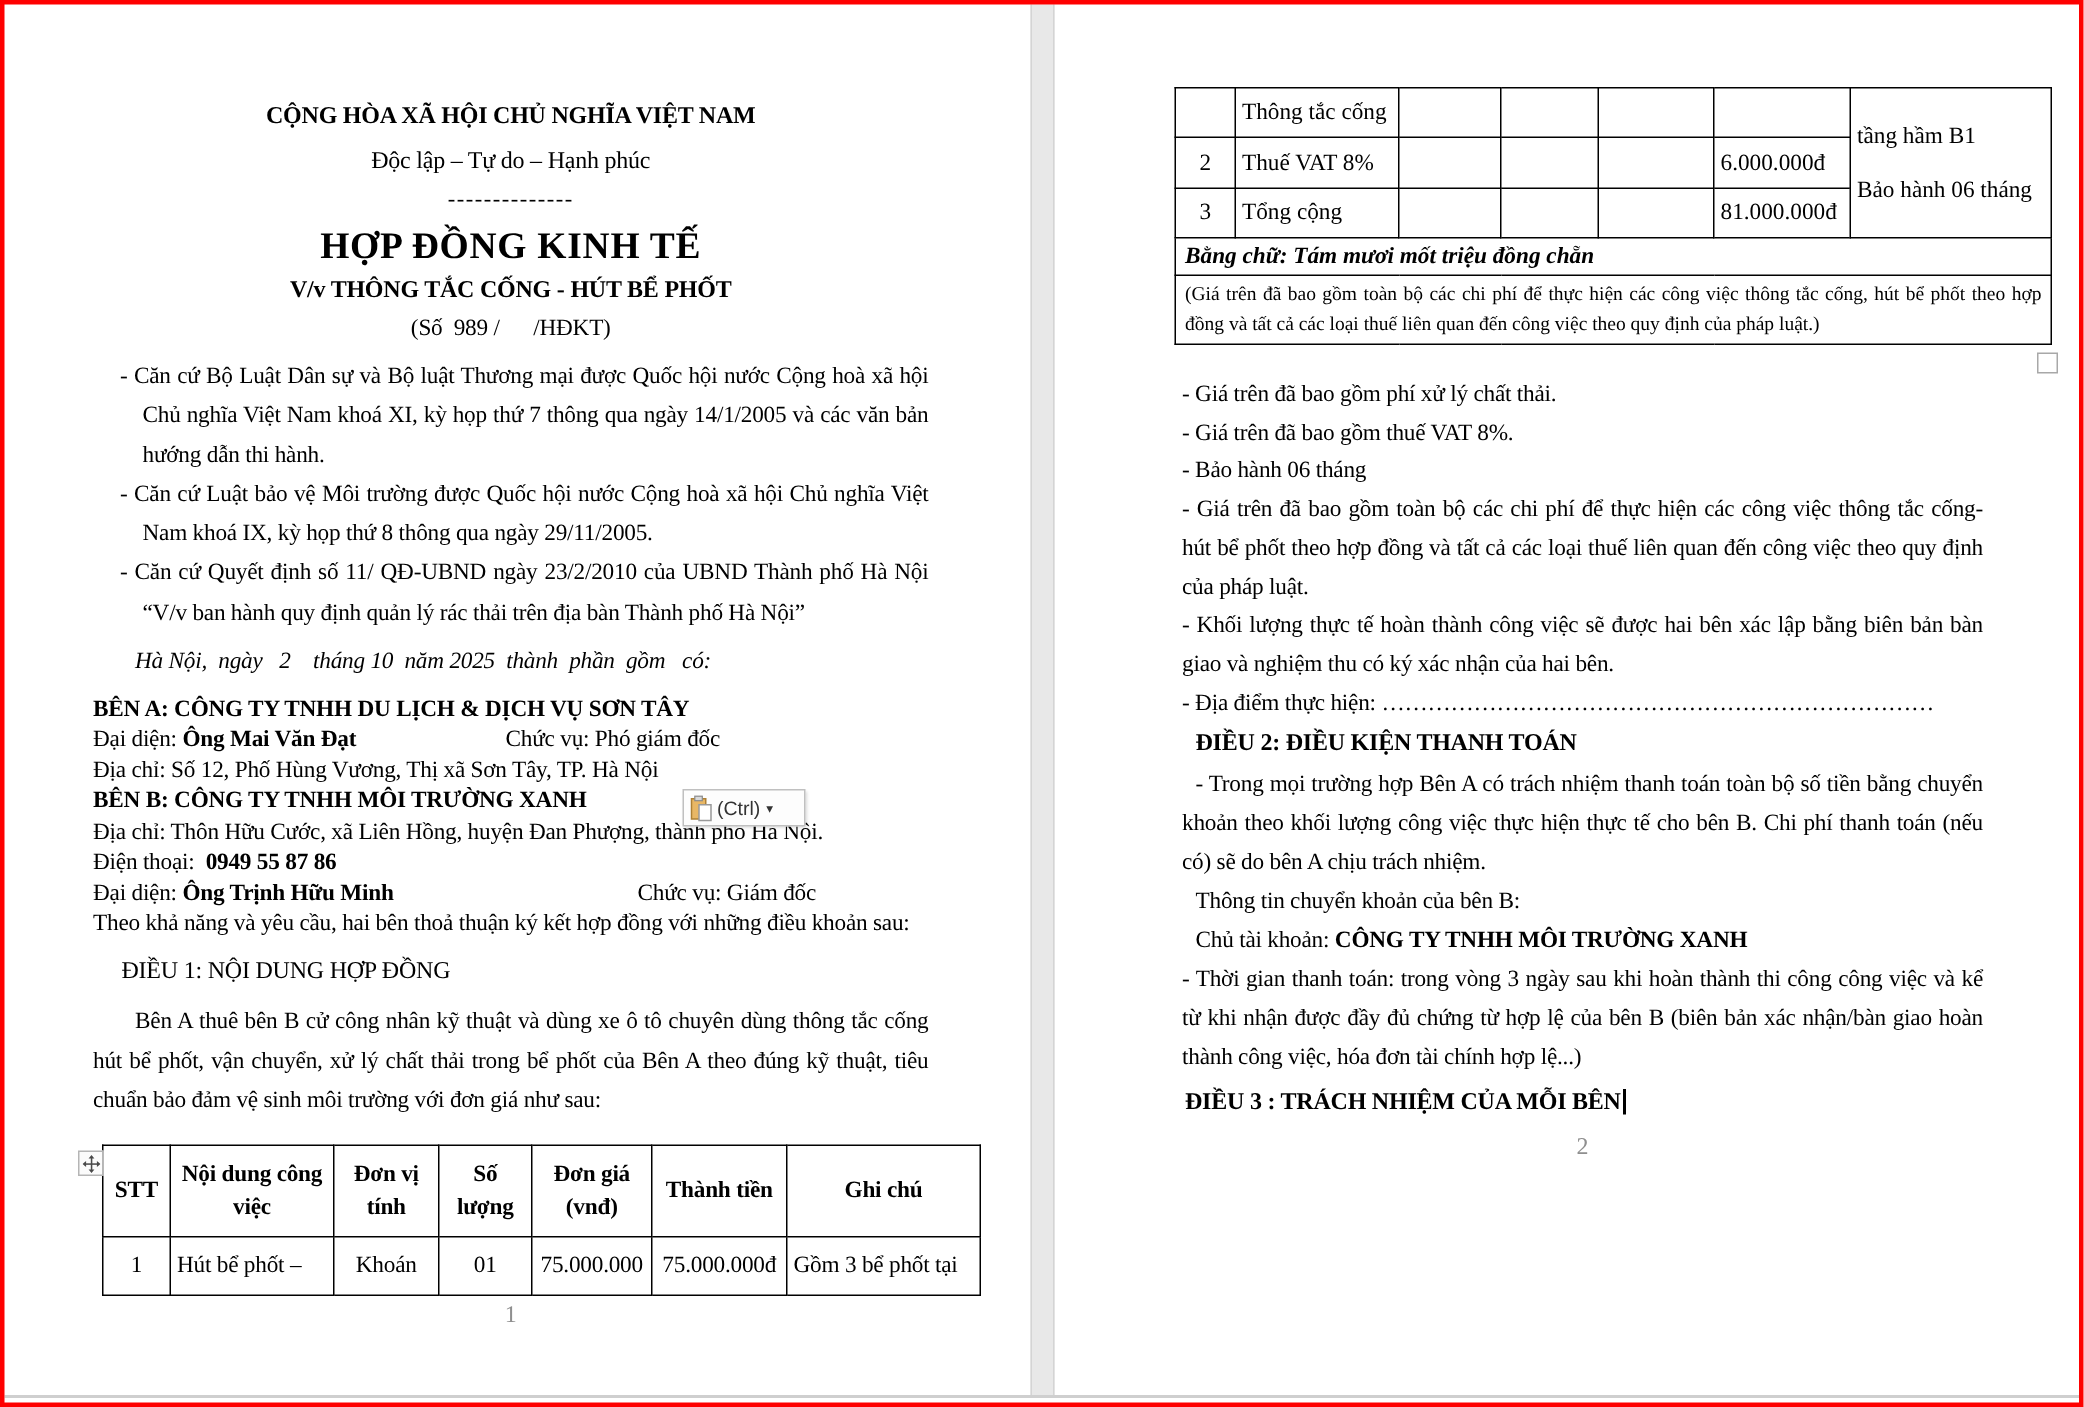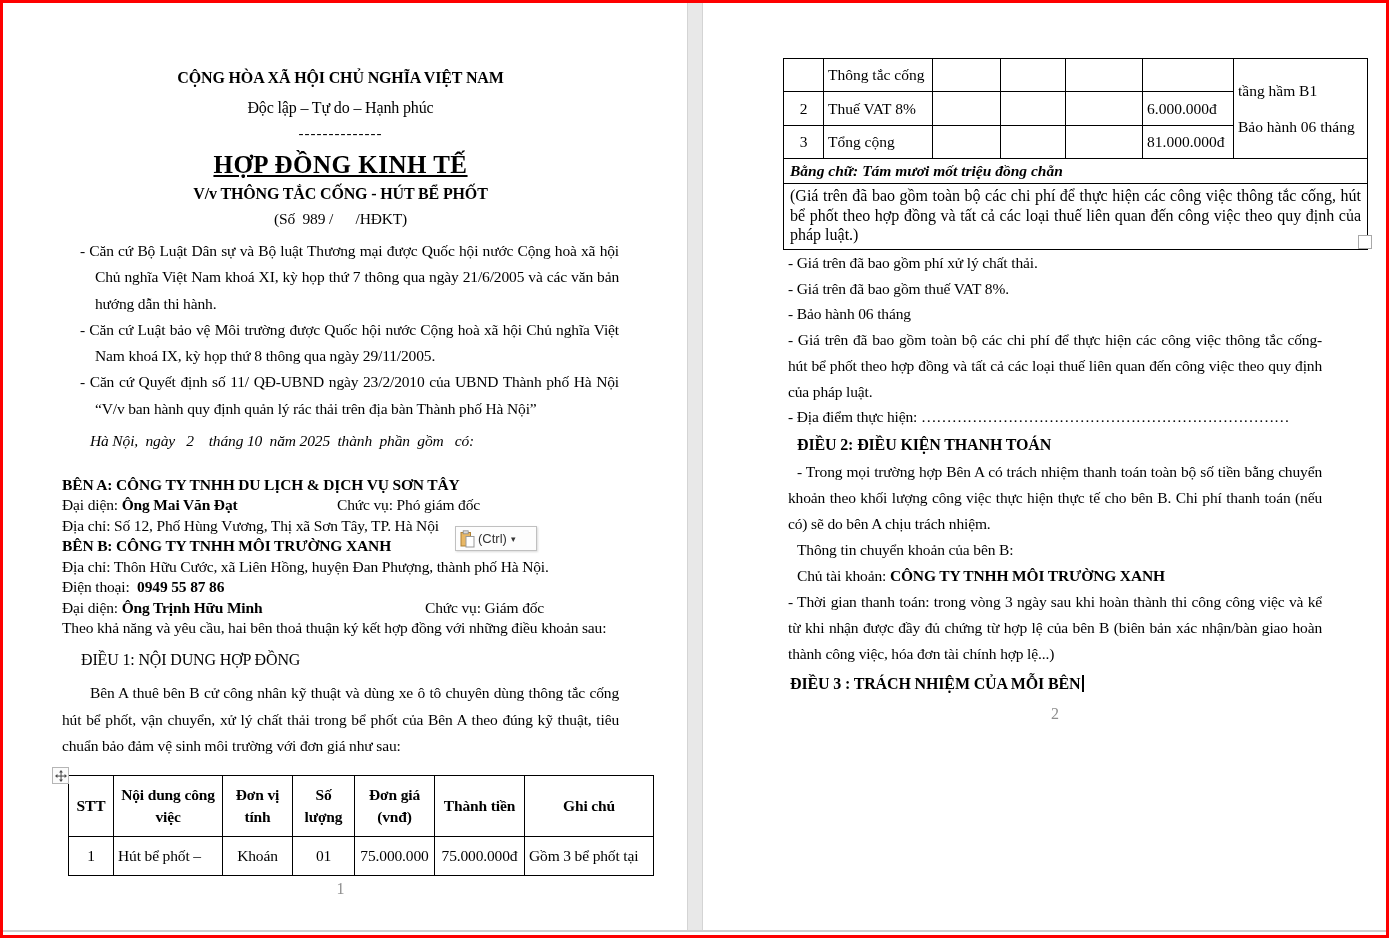--- a/index.html
+++ b/index.html
@@ -39,34 +39,34 @@
 
   
   .p1-content {
     position: absolute; left: 59px; top: 52px; width: 557px;
     font-size: 15.5px; letter-spacing: -0.15px;
   }
   .center { text-align: center; }
   .hdr-national { font-weight: bold; font-size: 16px; line-height: 20px; margin: 0; }
   .hdr-motto    { font-size: 16px; line-height: 20px; margin: 10px 0 0 0; }
   .hdr-dashes   { font-size: 15px; line-height: 18px; margin: 6px 0 0 0; letter-spacing: 1px; }
-  .hdr-title    { font-weight: bold; font-size: 25px; line-height: 28px; margin: 9px 0 0 0; letter-spacing: 0.5px; text-decoration: underline; }
+  .hdr-title    { font-weight: bold; font-size: 25px; line-height: 28px; margin: 9px 0 0 0; letter-spacing: 0.5px; }
   .hdr-subtitle { font-weight: bold; font-size: 16px; line-height: 22px; margin: 4px 0 0 0; }
   .hdr-number   { font-size: 15.5px; line-height: 22px; margin: 3px 0 0 0; }
   .preserve { white-space: pre-wrap; }
 
   .preamble { margin-top: 8px; }
   .preamble p {
     margin: 0; padding-left: 33px; text-indent: -15px;
     text-align: justify; line-height: 26.3px;
   }
   .date-line {
     margin: 6px 0 0 28px; font-style: italic; line-height: 26px;
   }
-  .party { margin-top: 21px; }
+  .party { margin-top: 9px; }
   .party-line { position: relative; margin: 0; line-height: 20.4px; }
   .b { font-weight: bold; }
   .pos-a { position: absolute; left: 275px; top: 0; }
   .pos-b { position: absolute; left: 363px; top: 0; }
 
   .art1-heading { font-weight: normal; font-size: 16px; margin: 11px 0 0 19px; line-height: 22px; }
   .art1-body {
     margin: 9px 0 0 0; text-indent: 28px; text-align: justify; line-height: 26.3px;
   }
 
@@ -115,21 +115,21 @@
     font-size: 15.5px;
   }
   .t2 .r1 { height: 33px; } .t2 .r2 { height: 34px; } .t2 .r3 { height: 33px; }
   .t2 td { vertical-align: middle; }
   .amt { text-align: left; padding-right: 6px; }
   .note-cell { vertical-align: top; padding: 4px 2px 2px 8px; line-height: 20px; }
   .note-cell .nl2 { margin-top: 16px; }
   .words-row td { font-weight: bold; font-style: italic; padding: 2px 6px; height: 20px; }
   .pricenote-row td {
     padding: 2px 6px 4px 6px; text-align: justify;
-    font-size: 16px; line-height: 19.5px; font-weight: normal;
+    font-size: 13px; line-height: 19.5px; font-weight: normal;
   }
   .resize-handle {
     position: absolute; left: 655px; top: 219px;
     width: 14px; height: 14px;
     border: 1px solid #a8a8a8; background: #fff;
     box-sizing: border-box; cursor: nwse-resize;
   }
   .p2-content {
     position: absolute; left: 85px; top: 234px; width: 534px;
     font-size: 15.5px; letter-spacing: -0.15px;
@@ -153,21 +153,21 @@
 <div class="page page-1">
   <div class="p1-content">
     <p class="center hdr-national">CỘNG HÒA XÃ HỘI CHỦ NGHĨA VIỆT NAM</p>
     <p class="center hdr-motto">Độc lập – Tự do – Hạnh phúc</p>
     <p class="center hdr-dashes">--------------</p>
     <p class="center hdr-title">HỢP ĐỒNG KINH TẾ</p>
     <p class="center hdr-subtitle">V/v THÔNG TẮC CỐNG - HÚT BỂ PHỐT</p>
     <p class="center hdr-number preserve">(Số  989 /      /HĐKT)</p>
 
     <div class="preamble">
-      <p>- Căn cứ Bộ Luật Dân sự và Bộ luật Thương mại được Quốc hội nước Cộng hoà xã hội Chủ nghĩa Việt Nam khoá XI, kỳ họp thứ 7 thông qua ngày 21/6/2005 và các văn bản hướng dẫn thi hành.</p>
+      <p>- Căn cứ Bộ Luật Dân sự và Bộ luật Thương mại được Quốc hội nước Cộng hoà xã hội Chủ nghĩa Việt Nam khoá XI, kỳ họp thứ 7 thông qua ngày 14/1/2005 và các văn bản hướng dẫn thi hành.</p>
       <p>- Căn cứ Luật bảo vệ Môi trường được Quốc hội nước Cộng hoà xã hội Chủ nghĩa Việt Nam khoá IX, kỳ họp thứ 8 thông qua ngày 29/11/2005.</p>
       <p>- Căn cứ Quyết định số 11/ QĐ-UBND ngày 23/2/2010 của UBND Thành phố Hà Nội “V/v ban hành quy định quản lý rác thải trên địa bàn Thành phố Hà Nội”</p>
     </div>
 
     <p class="date-line preserve">Hà Nội,  ngày   2    tháng 10  năm 2025  thành  phần  gồm   có:</p>
 
     <div class="party">
       <p class="party-line b">BÊN A: CÔNG TY TNHH DU LỊCH &amp; DỊCH VỤ SƠN TÂY</p>
       <p class="party-line"><span>Đại diện: </span><span class="b">Ông Mai Văn Đạt</span><span class="pos-a">Chức vụ: Phó giám đốc</span></p>
       <p class="party-line">Địa chỉ: Số 12, Phố Hùng Vương, Thị xã Sơn Tây, TP. Hà Nội</p>
@@ -288,20 +288,21 @@
   </tbody>
     </table>
 
   <div class="resize-handle"></div>
 
   <div class="p2-content">
     <p class="note-item">-  Giá trên đã bao gồm phí xử lý chất thải.</p>
     <p class="note-item">- Giá trên đã bao gồm thuế VAT 8%.</p>
     <p class="note-item">- Bảo hành 06 tháng</p>
     <p class="note-item">- Giá trên đã bao gồm toàn bộ các chi phí để thực hiện các công việc thông tắc cống- hút bể phốt theo hợp đồng và tất cả các loại thuế liên quan đến công việc theo quy định của pháp luật.</p>
+    <p class="note-item">-  Khối lượng thực tế hoàn thành công việc sẽ được hai bên xác lập bằng biên bản bàn giao và nghiệm thu có ký xác nhận của hai bên.</p>
     <p class="note-item">- Địa điểm thực hiện: ………………………………………………………………</p>
 
     <p class="art2-heading">ĐIỀU 2: ĐIỀU KIỆN THANH TOÁN</p>
     <p class="art2-par">-  Trong mọi trường hợp Bên A có trách nhiệm thanh toán toàn bộ số tiền bằng chuyển khoản theo khối lượng công việc thực hiện thực tế cho bên B. Chi phí thanh toán (nếu có) sẽ do bên A chịu trách nhiệm.</p>
     <p class="art2-line">Thông tin chuyển khoản của bên B:</p>
     <p class="art2-line"><span>Chủ tài khoản: </span><span class="b">CÔNG TY TNHH MÔI TRƯỜNG XANH</span></p>
     <p class="art2-par-noindent">- Thời gian thanh toán: trong vòng 3 ngày sau khi hoàn thành thi công công việc và kể từ khi nhận được đầy đủ chứng từ hợp lệ của bên B (biên bản xác nhận/bàn giao hoàn thành công việc, hóa đơn tài chính hợp lệ...)</p>
 
     <p class="art3-heading"><span>ĐIỀU 3 : TRÁCH NHIỆM CỦA MỖI BÊN</span><span class="cursor-bar"></span></p>
 

